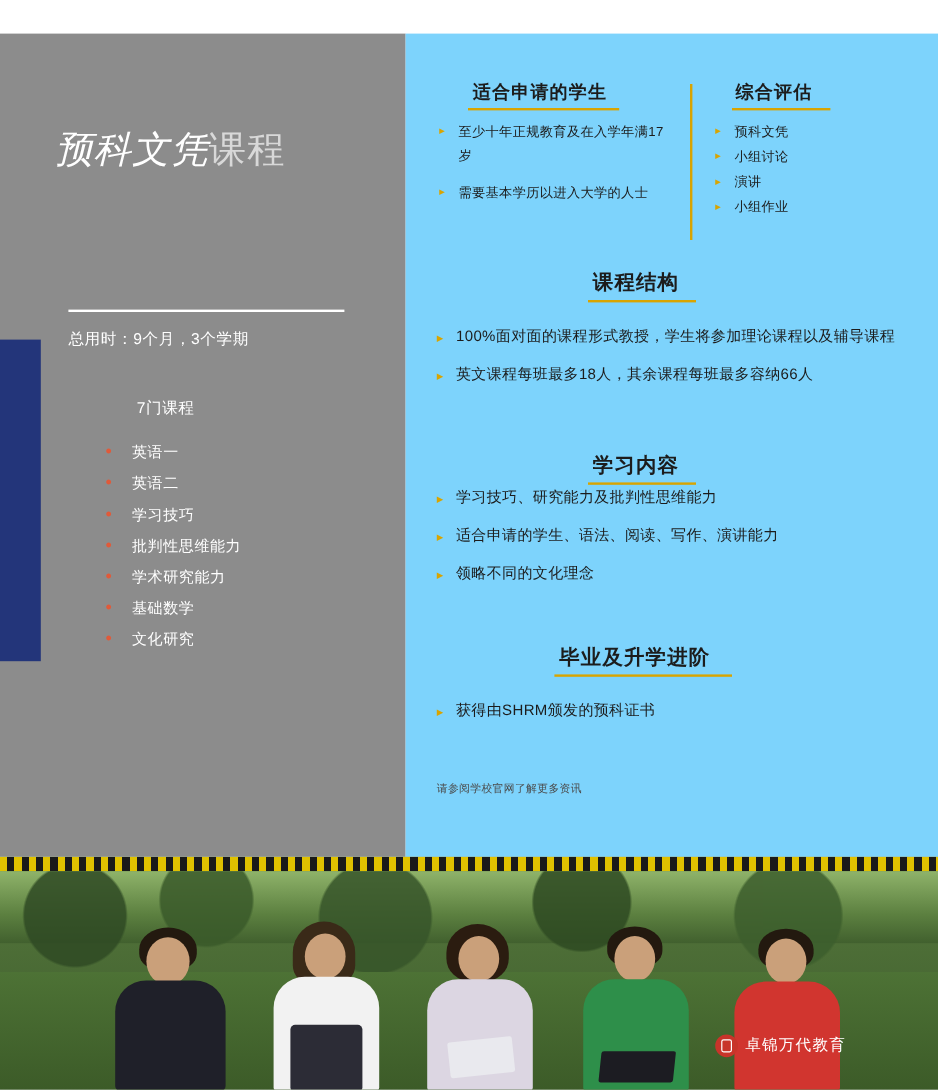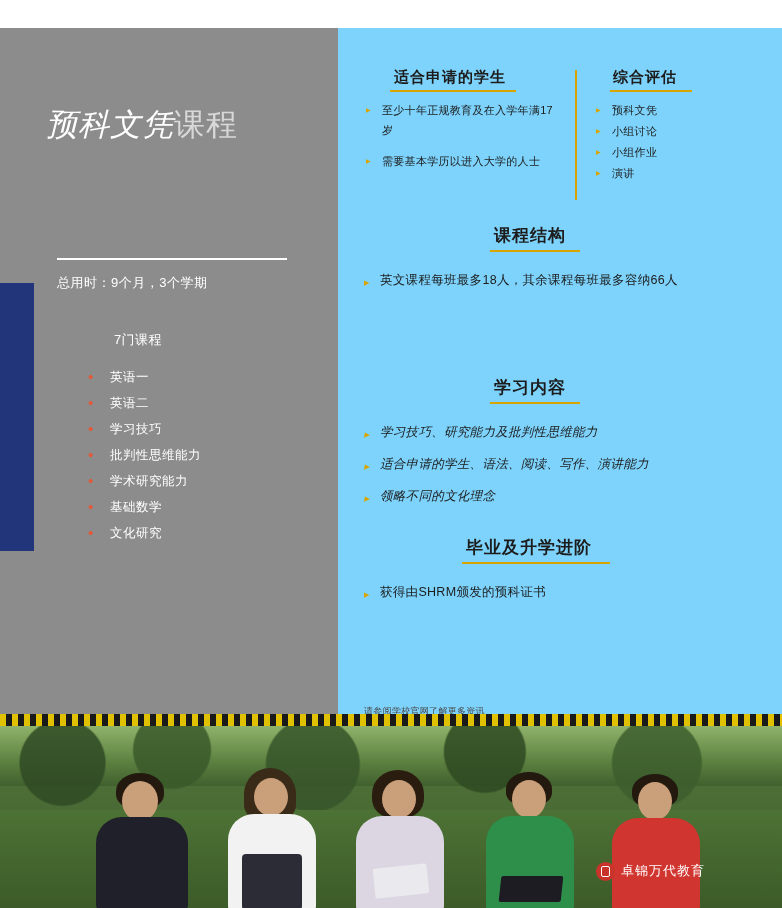--- a/index.html
+++ b/index.html
@@ -174,21 +174,21 @@
   .mid-list li {
     font-size: 12.5px;
     line-height: 19px;
     margin-bottom: 13px;
   }
   .mid-list li:before { top: 2px; font-size: 7px; }
 
   .footnote {
     position: absolute;
     left: 26px;
-    top: 677px;
+    top: 623px;
     font-size: 9px;
     color: #4a4a4a;
     letter-spacing: 0.3px;
   }
 
   
   .photo-band {
     position: absolute;
     left: 0;
     top: 714px;
@@ -330,33 +330,34 @@
     <ul class="bullets small-list" style="left:28px; top:72px; width:196px;">
       <li>至少十年正规教育及在入学年满17岁</li>
       <li style="margin-top:11px;">需要基本学历以进入大学的人士</li>
     </ul>
 
     <div class="sec-head" style="left:275px; top:40px;">综合评估</div>
     <div class="sec-underline" style="left:272px; top:62px; width:82px;"></div>
     <ul class="bullets small-list" style="left:258px; top:72px; width:160px;">
       <li>预科文凭</li>
       <li>小组讨论</li>
+      <li>演讲</li>
       <li>小组作业</li>
-      <li>演讲</li>
     </ul>
 
     <div class="sec-head" style="left:156px; top:196px; font-size:17px;">课程结构</div>
     <div class="sec-underline" style="left:152px; top:222px; width:90px;"></div>
     <ul class="bullets mid-list" style="left:26px; top:243px; width:400px;">
+      <li>100%面对面的课程形式教授，学生将参加理论课程以及辅导课程</li>
       <li>英文课程每班最多18人，其余课程每班最多容纳66人</li>
     </ul>
 
     <div class="sec-head" style="left:156px; top:348px; font-size:17px;">学习内容</div>
     <div class="sec-underline" style="left:152px; top:374px; width:90px;"></div>
-    <ul class="bullets mid-list" style="left:26px; top:395px; width:400px;font-style:italic;">
+    <ul class="bullets mid-list" style="left:26px; top:377px; width:400px;">
       <li>学习技巧、研究能力及批判性思维能力</li>
       <li>适合申请的学生、语法、阅读、写作、演讲能力</li>
       <li>领略不同的文化理念</li>
     </ul>
 
     <div class="sec-head" style="left:128px; top:508px; font-size:17px;">毕业及升学进阶</div>
     <div class="sec-underline" style="left:124px; top:534px; width:148px;"></div>
     <ul class="bullets mid-list" style="left:26px; top:555px; width:410px;">
       <li>获得由SHRM颁发的预科证书</li>
     </ul>

